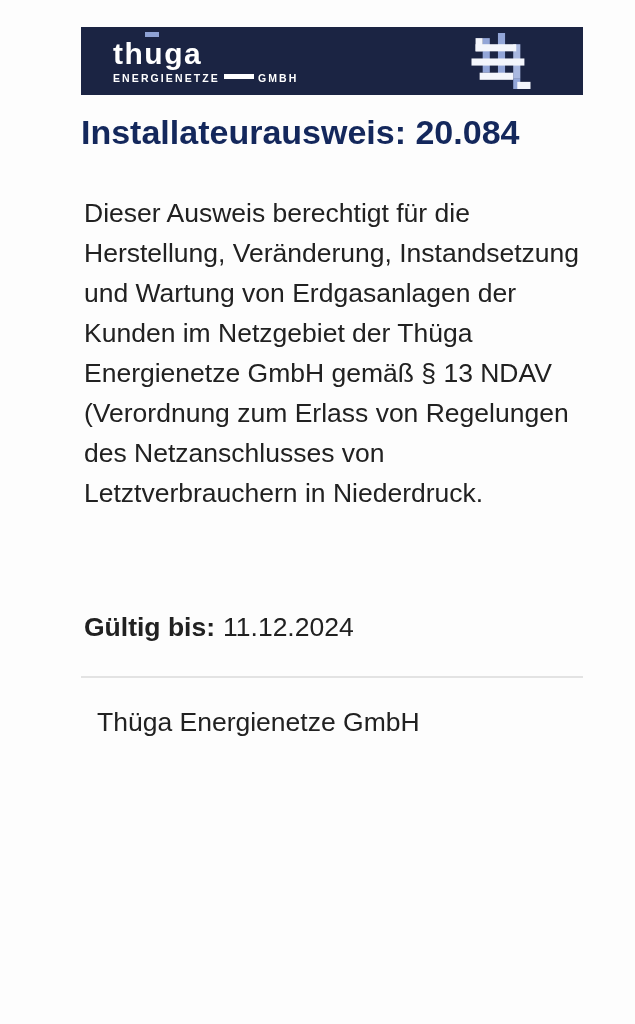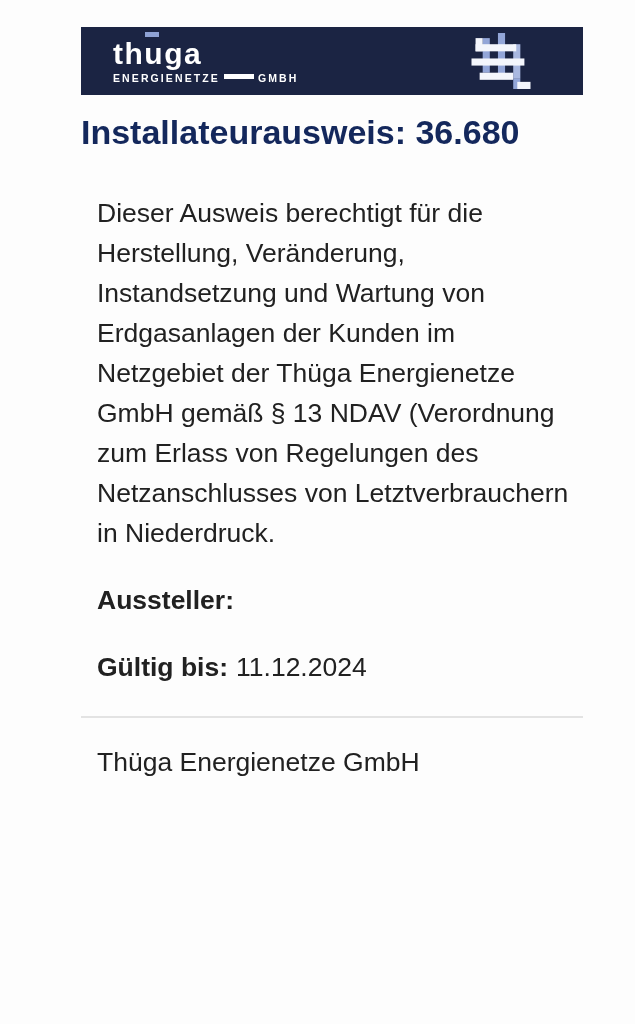--- a/index.html
+++ b/index.html
@@ -66,21 +66,21 @@
 
   
   .doc-title {
     margin: 20px 0 44px 0;
     font-size: 34px;
     font-weight: bold;
     line-height: 34px;
     color: #14285c;
   }
   p.text {
-    margin: 0 0 27px 16px;
+    margin: 0 0 27px 3px;
     font-size: 26.5px;
     line-height: 40px;
     color: #212121;
   }
   .field-label { font-weight: bold; }
   .field-value { padding-left: 8px; }
   .divider {
     border: none;
     border-top: 2px solid #e3e3e3;
     margin: 29px 0 24px 0;
@@ -115,25 +115,25 @@
       <rect x="6" y="6" width="7" height="13" fill="#f4f6fc"></rect>
       <rect x="6" y="12" width="40" height="7" fill="#f4f6fc"></rect>
       <rect x="2" y="26" width="52" height="7" fill="#f4f6fc"></rect>
       <rect x="10" y="40" width="33" height="7" fill="#f4f6fc"></rect>
 
       <rect x="43" y="46" width="7" height="10" fill="#93a6d8"></rect>
       <rect x="47" y="49" width="13" height="7" fill="#f4f6fc"></rect>
     </svg>
   </div>
 
-  <h1 class="doc-title">Installateurausweis: 36.680</h1>
+  <h1 class="doc-title">Installateurausweis: 20.084</h1>
 
   <p class="text">Dieser Ausweis berechtigt für die Herstellung, Veränderung, Instandsetzung und Wartung von Erdgasanlagen der Kunden im Netzgebiet der Thüga Energienetze GmbH gemäß § 13 NDAV (Verordnung zum Erlass von Regelungen des Netzanschlusses von Letztverbrauchern in Niederdruck.</p>
 
-  <p class="text"><span class="field-label">Aussteller:</span><span class="field-value"></span></p>
+  <p class="text"><span class="field-value"></span></p>
 
 
   <p class="text"><span class="field-label">Gültig bis:</span><span class="field-value">11.12.2024</span></p>
 
   <hr class="divider">
 
   <p class="footer-text">Thüga Energienetze GmbH</p>
 
 </div>
 

